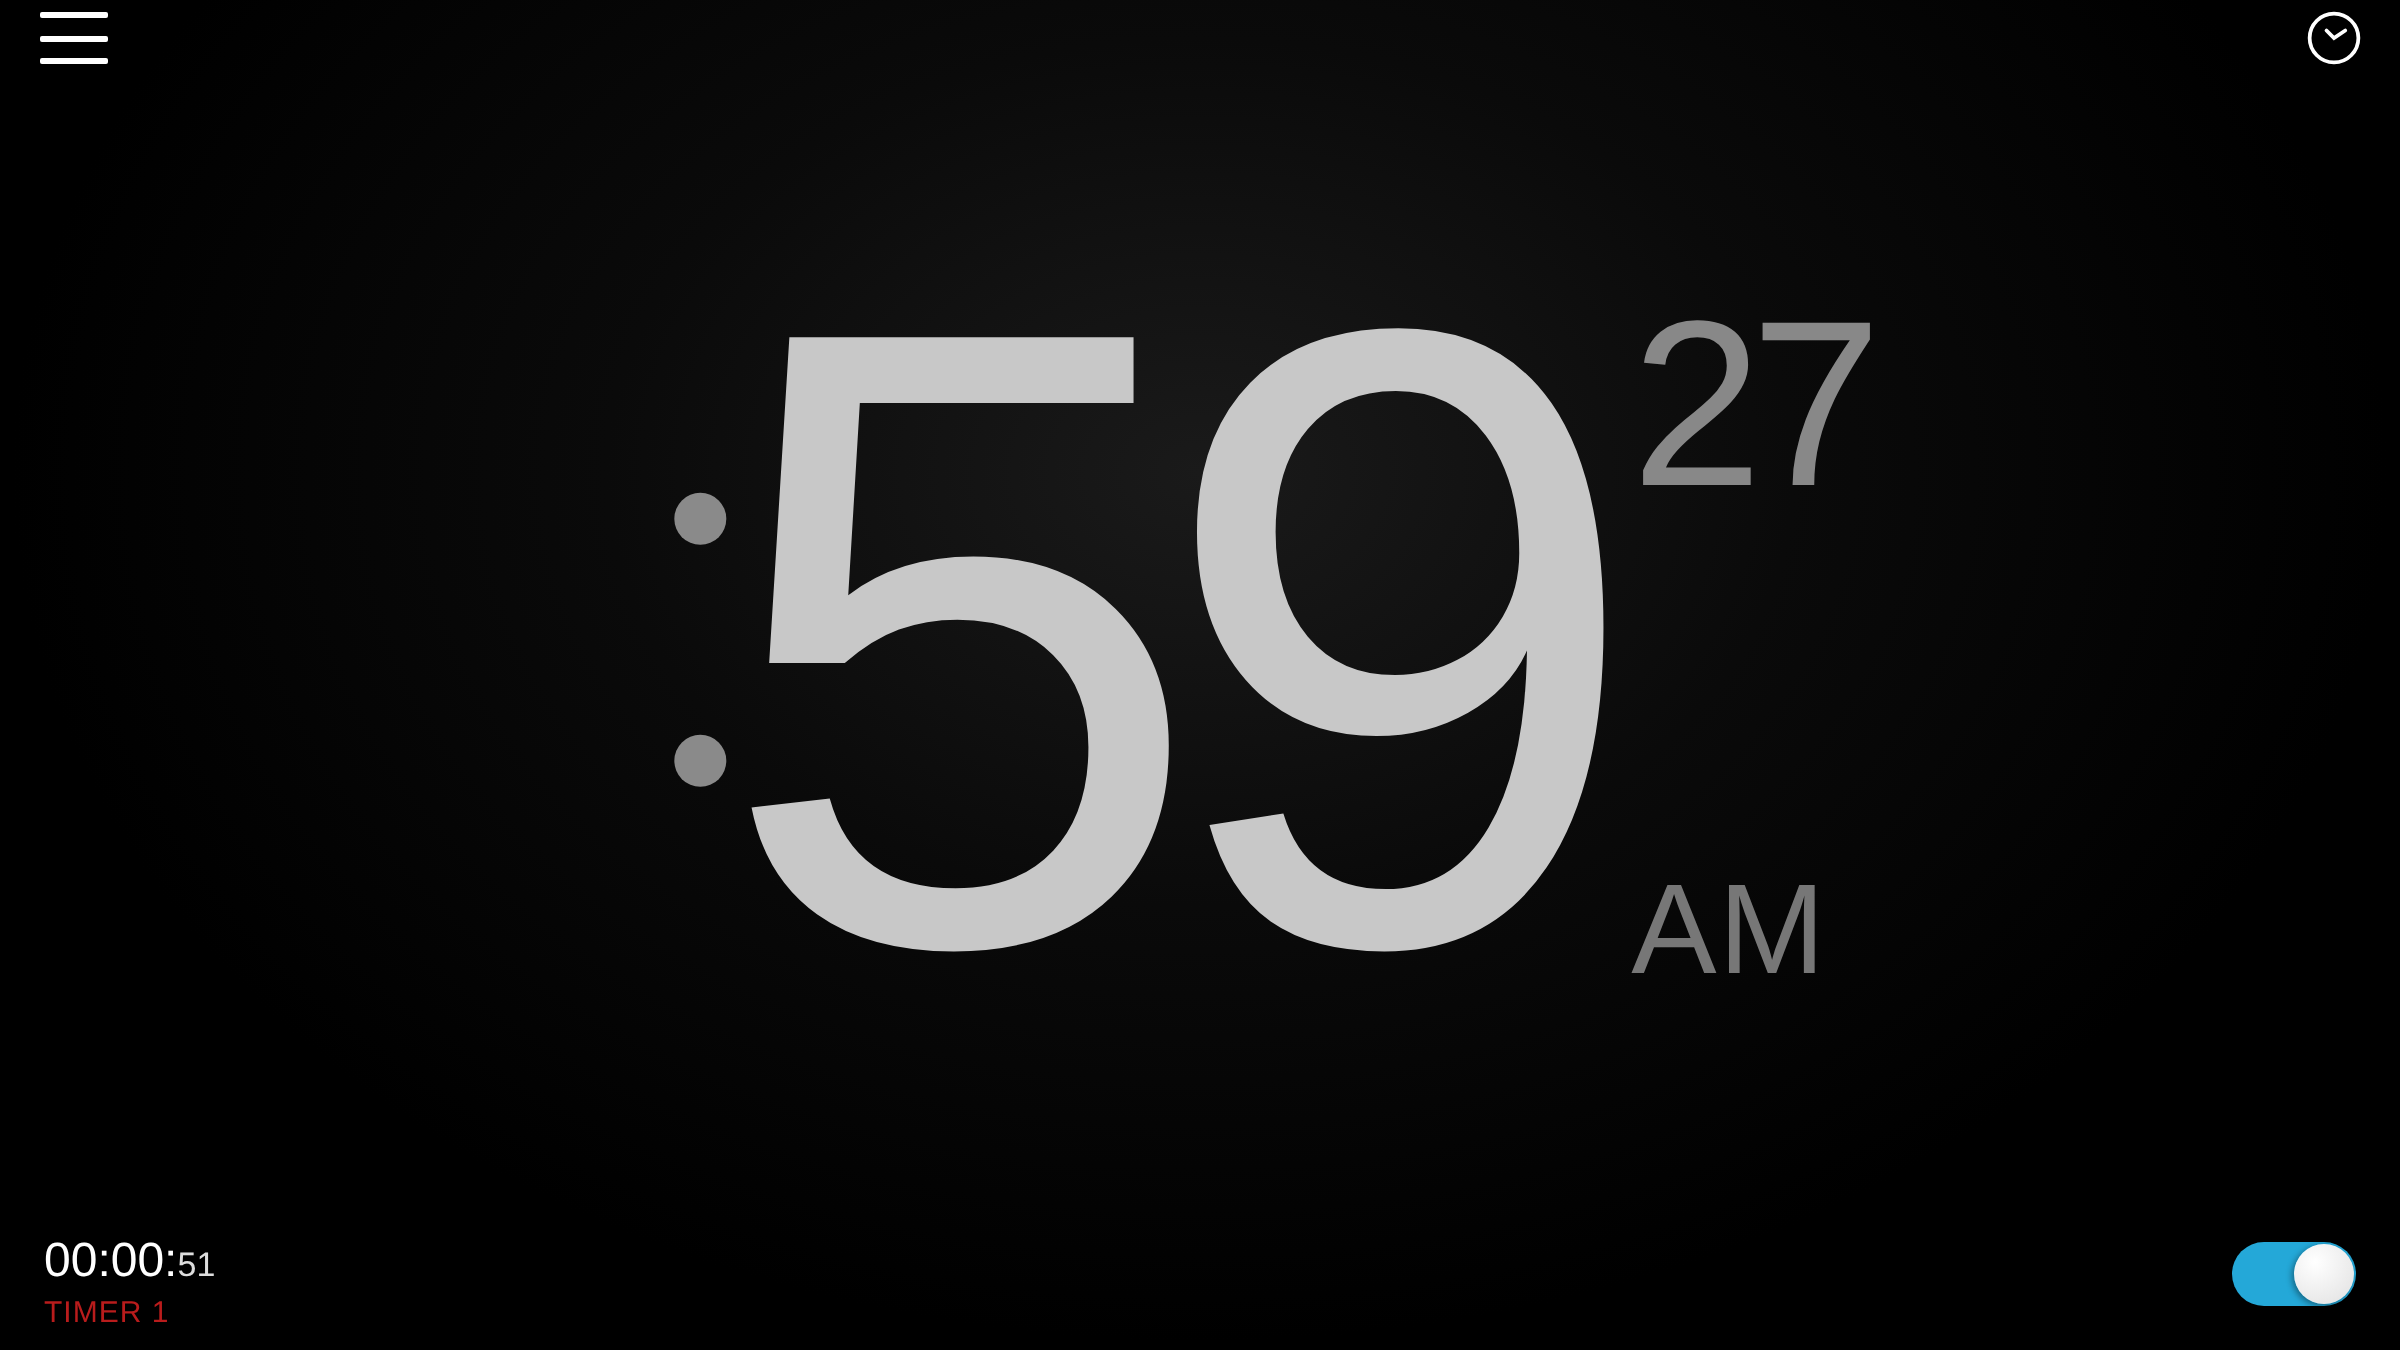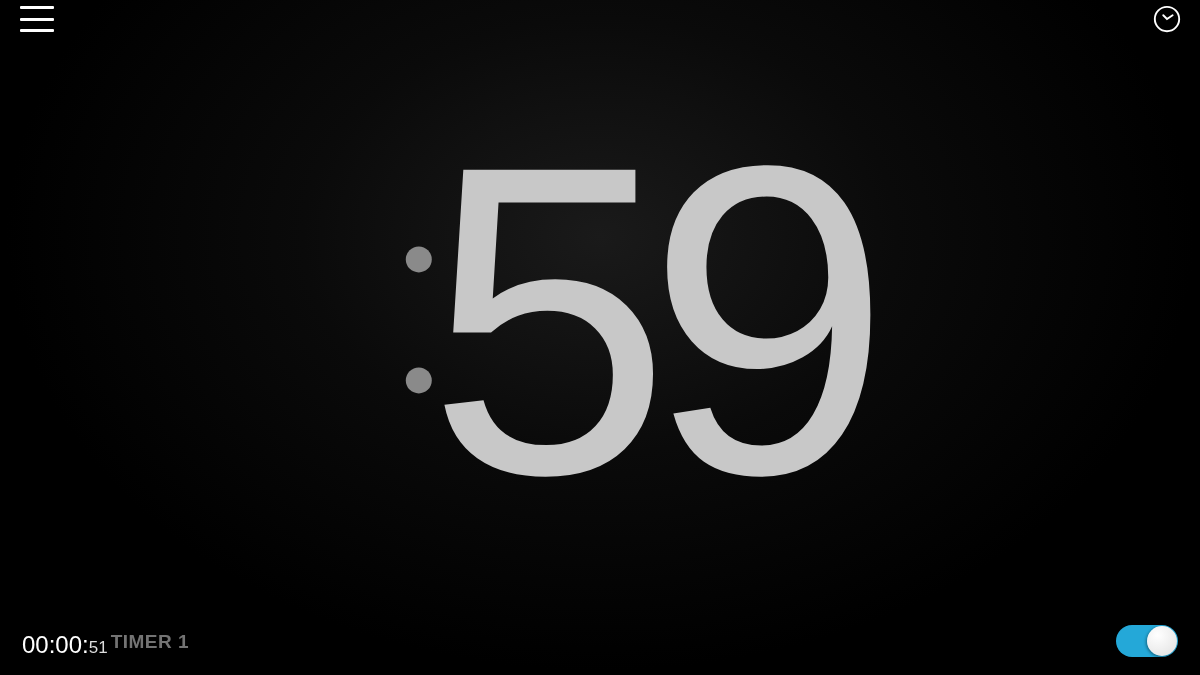--- a/index.html
+++ b/index.html
@@ -123,40 +123,40 @@
       left: 0;
       right: 0;
       display: flex;
       justify-content: space-between;
       align-items: center;
       padding: 0 22px 0 22px;
     }
     
     .timer-block {
       display: flex;
-      flex-direction: row;
+      flex-direction: column;
       gap: 3px;
       cursor: pointer;
     }
     
     .timer-time {
       font-size: 24px;
       font-weight: 300;
       color: #fff;
     }
     
     .timer-time .sub {
       font-size: 17px;
       color: #ddd;
     }
     
     .timer-label {
-      font-size: 19px;
-      font-weight: 700;
-      color: #737373;
+      font-size: 15px;
+      font-weight: 400;
+      color: #b91c1c;
       letter-spacing: 0.5px;
     }
     
     .toggle {
       width: 62px;
       height: 32px;
       background: #24a8d8;
       border-radius: 16px;
       position: relative;
       cursor: pointer;
@@ -191,20 +191,24 @@
 </div>
 
 <div class="main-time">
   <div class="time-hours-minutes">
     <span class="colon">
       <span class="dot"></span>
       <span class="dot"></span>
     </span>
     <span>59</span>
   </div>
+  <div class="time-right">
+    <div class="time-seconds">27</div>
+    <div class="time-ampm">AM</div>
+  </div>
 </div>
 
 <div class="footer">
   <div class="timer-block">
     <div class="timer-time">
       <span>00:00:</span><span class="sub">51</span>
     </div>
     <div class="timer-label">TIMER 1</div>
   </div>
   <div class="toggle">

